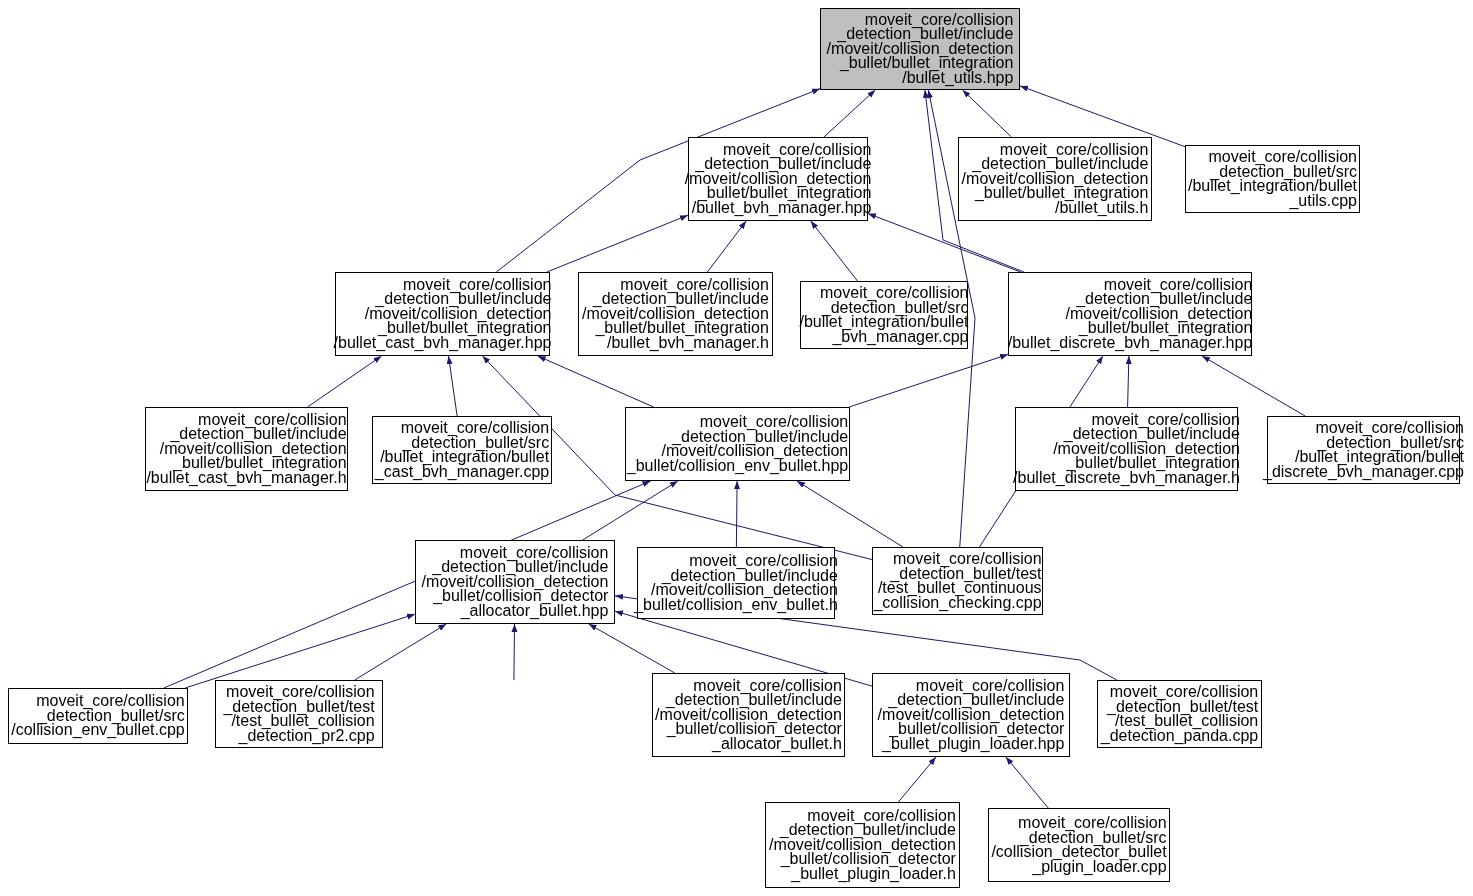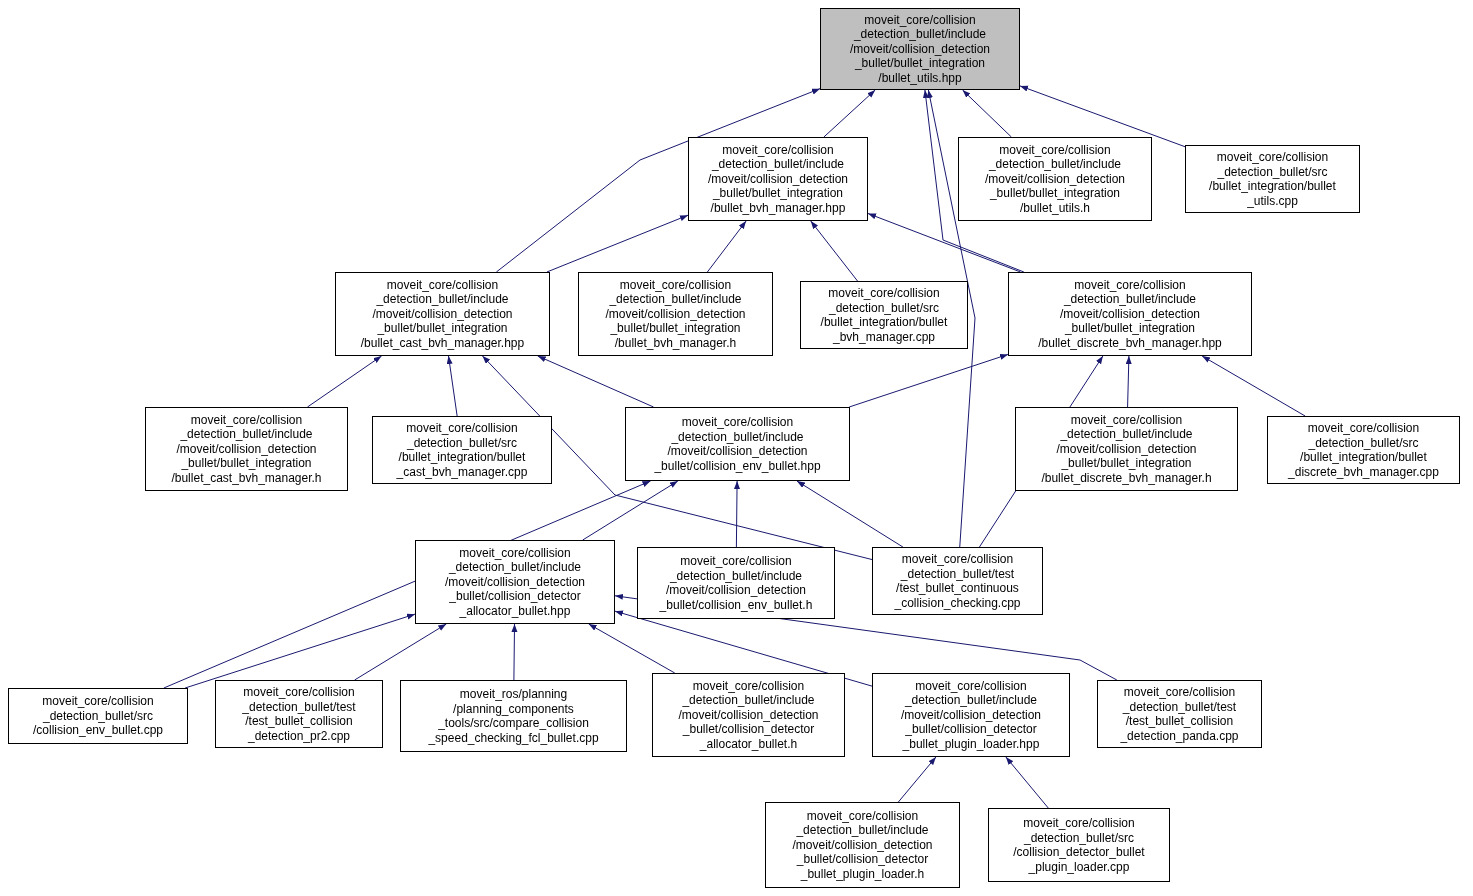--- a/index.html
+++ b/index.html
@@ -10,23 +10,23 @@
     background:#ffffff;
     overflow:hidden;
   }
   #edges{position:absolute;left:0;top:0;}
   .node{
     position:absolute;
     box-sizing:border-box;
     display:flex;
     align-items:center;
     justify-content:center;
-    text-align:center;
+    text-align:right;
     white-space:pre;
-    font-size:12px;
+    font-size:16px;
     line-height:14.5px;
     color:#000000;
     background:#ffffff;
     border:1px solid #000000;
     cursor:pointer;
   }
   .node.root{cursor:default;}
 </style>
 </head>
 <body>
@@ -143,24 +143,20 @@
 _detection_bullet/test
 /test_bullet_continuous
 _collision_checking.cpp</div>
     <div class="node" style="left: 8px; top: 688px; width: 180px; height: 56px; background: rgb(255, 255, 255); border-color: rgb(0, 0, 0); color: rgb(0, 0, 0);">moveit_core/collision
 _detection_bullet/src
 /collision_env_bullet.cpp</div>
     <div class="node" style="left: 215px; top: 680px; width: 168px; height: 68px; background: rgb(255, 255, 255); border-color: rgb(0, 0, 0); color: rgb(0, 0, 0);">moveit_core/collision
 _detection_bullet/test
 /test_bullet_collision
 _detection_pr2.cpp</div>
-    <div class="node" style="left: 400px; top: 680px; width: 227px; height: 72px; background: rgb(255, 255, 255); border-color: rgb(0, 0, 0); color: rgb(0, 0, 0);">moveit_ros/planning
-/planning_components
-_tools/src/compare_collision
-_speed_checking_fcl_bullet.cpp</div>
     <div class="node" style="left: 652px; top: 673px; width: 193px; height: 84px; background: rgb(255, 255, 255); border-color: rgb(0, 0, 0); color: rgb(0, 0, 0);">moveit_core/collision
 _detection_bullet/include
 /moveit/collision_detection
 _bullet/collision_detector
 _allocator_bullet.h</div>
     <div class="node" style="left: 872px; top: 673px; width: 198px; height: 84px; background: rgb(255, 255, 255); border-color: rgb(0, 0, 0); color: rgb(0, 0, 0);">moveit_core/collision
 _detection_bullet/include
 /moveit/collision_detection
 _bullet/collision_detector
 _bullet_plugin_loader.hpp</div>

